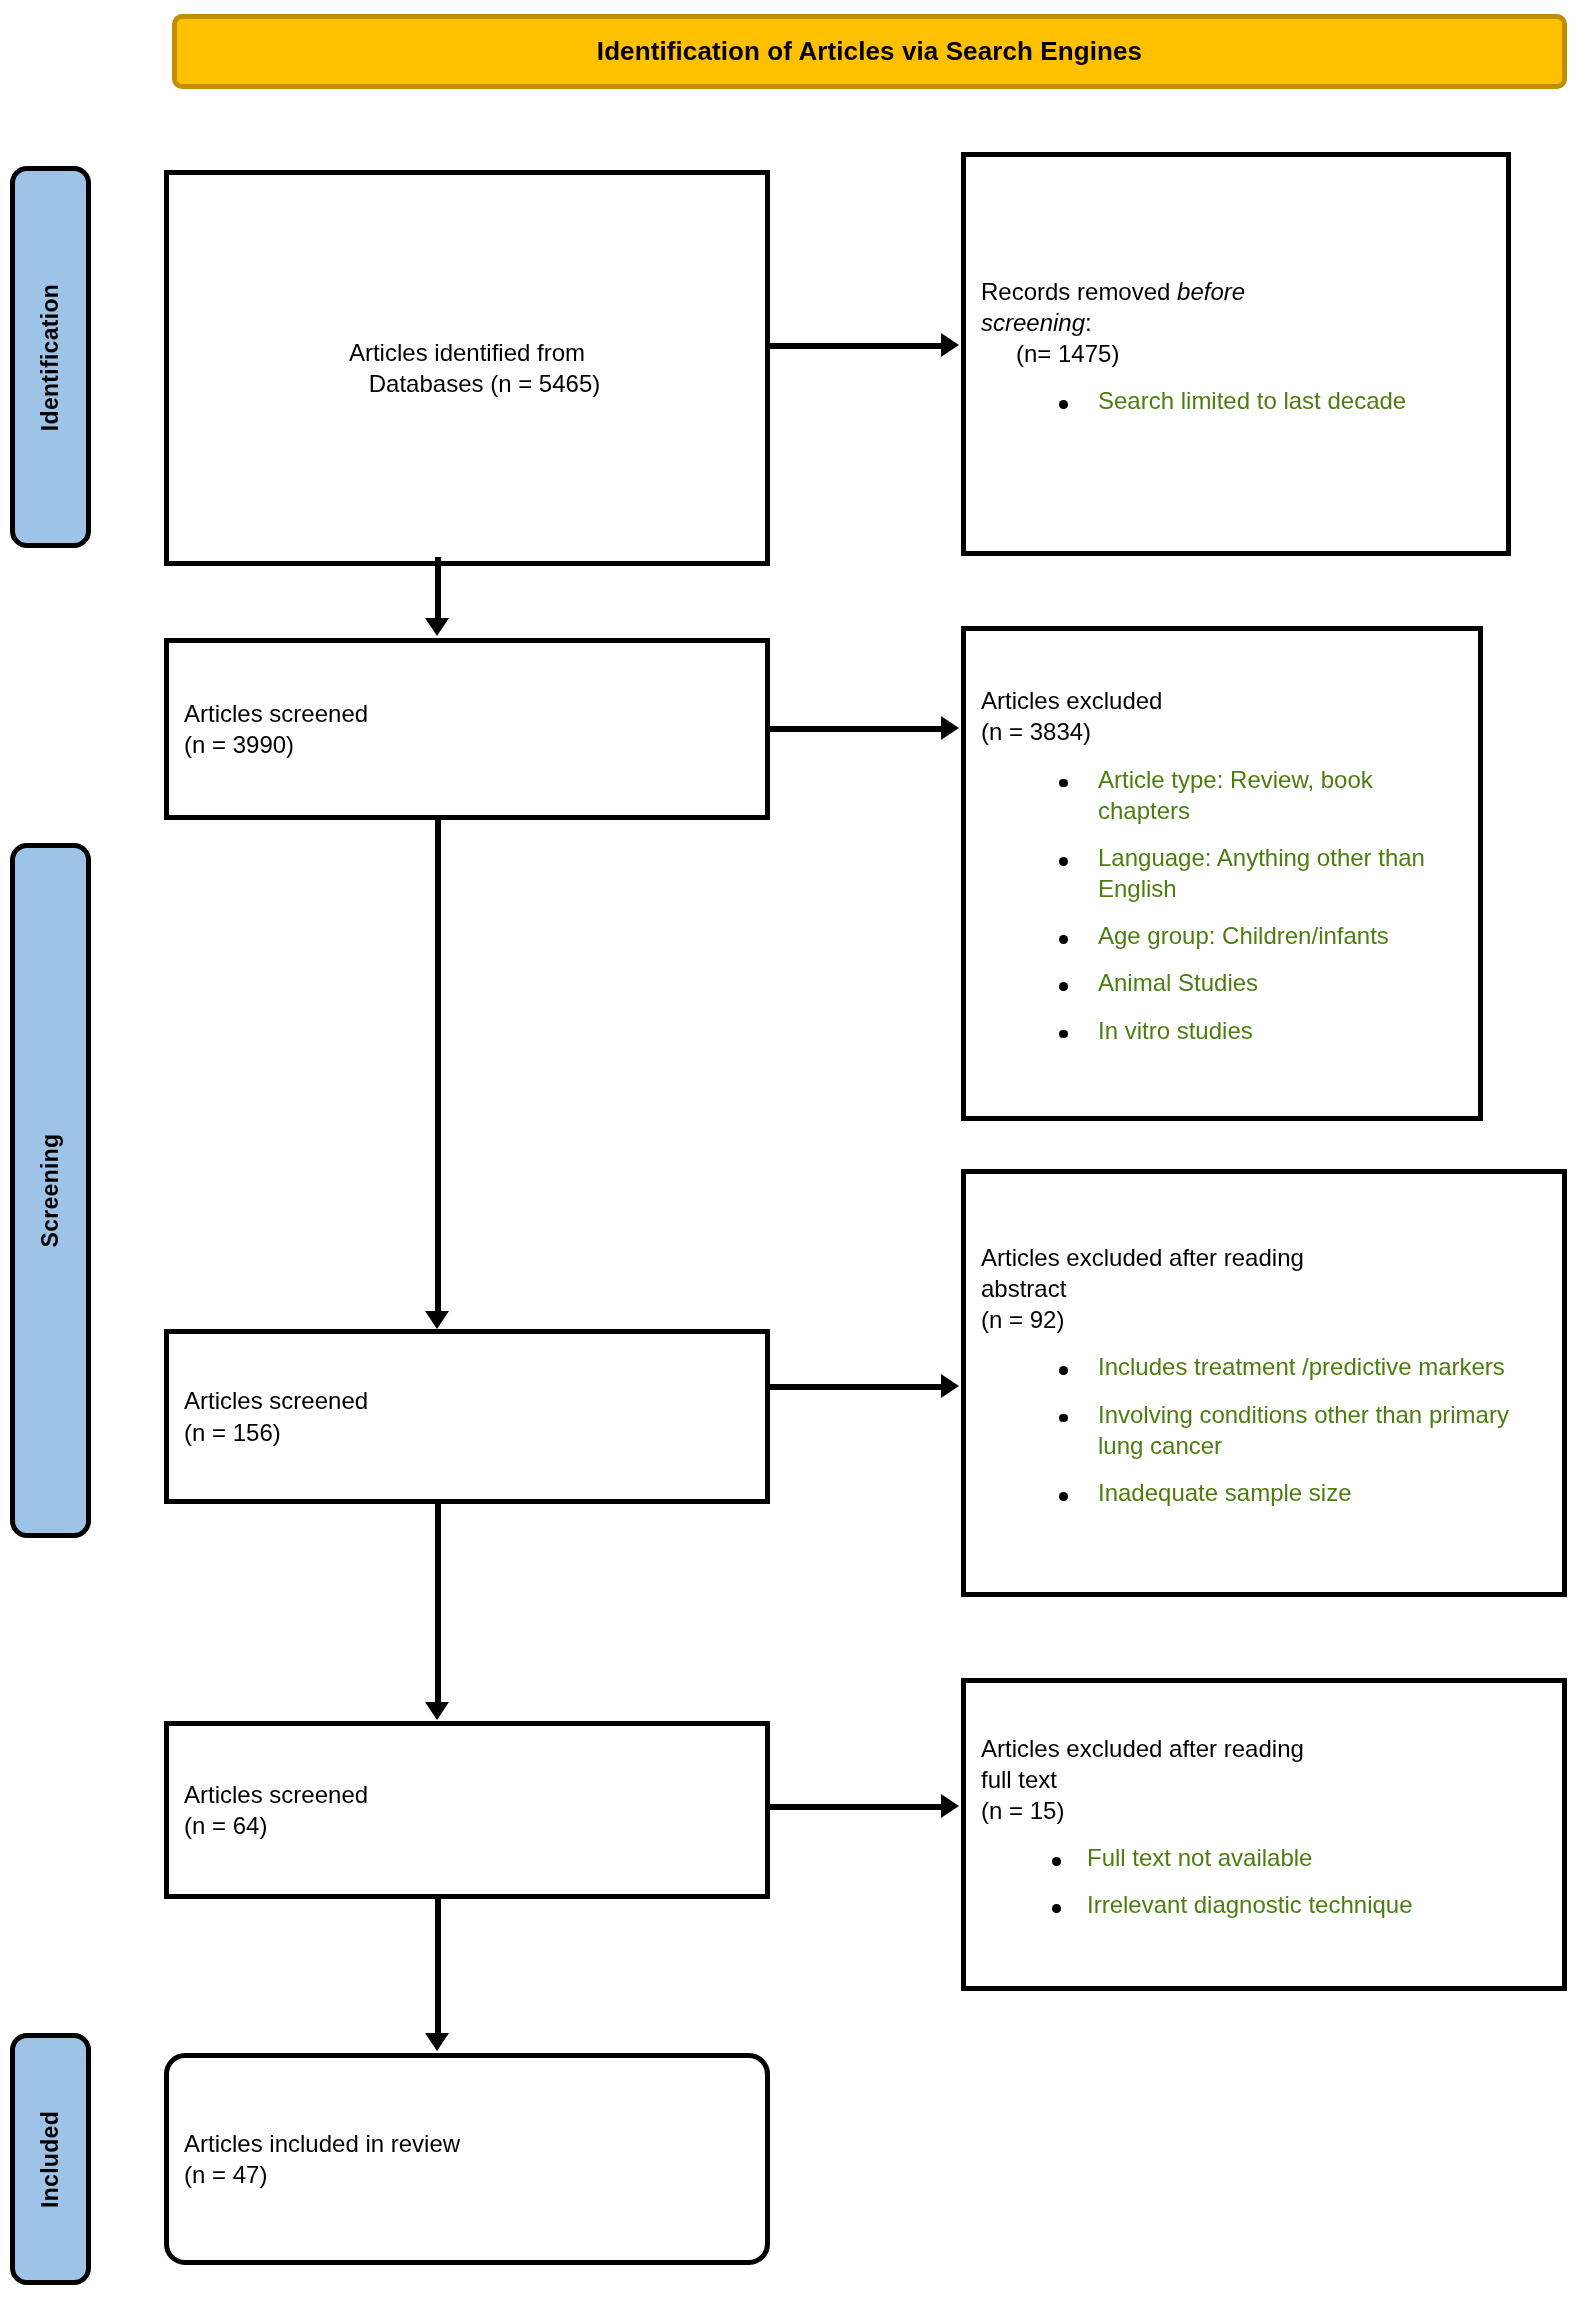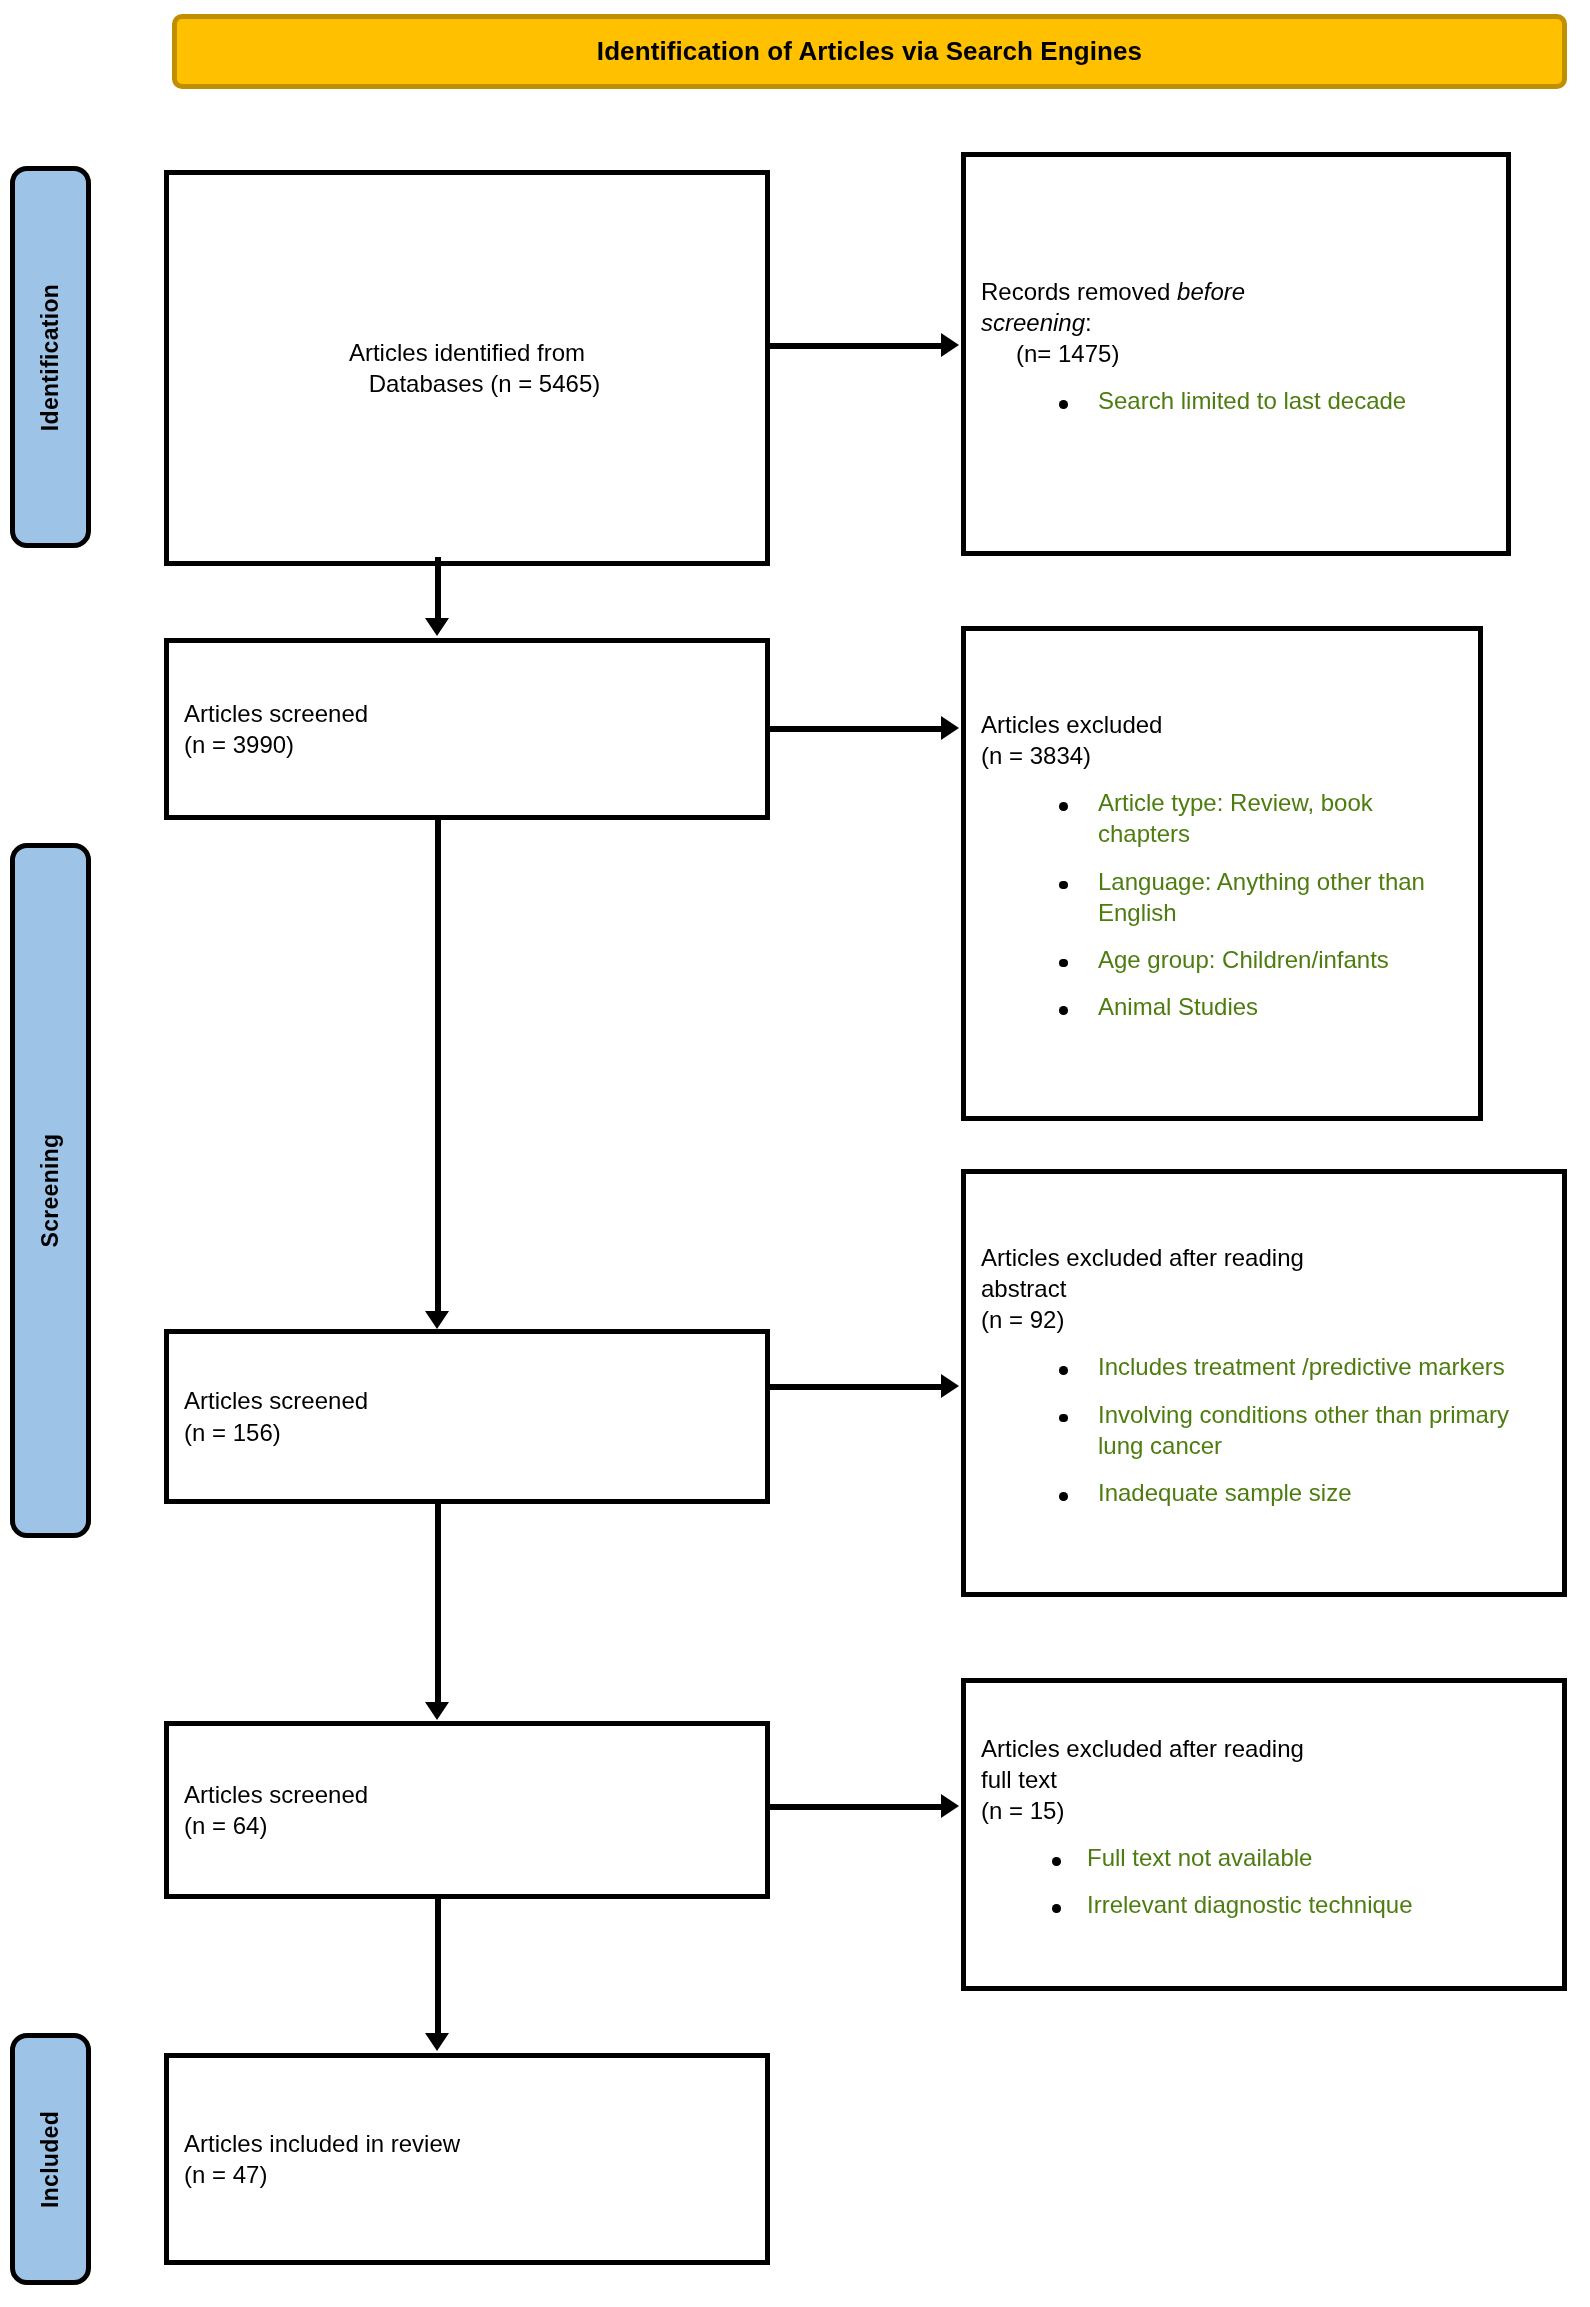--- a/index.html
+++ b/index.html
@@ -58,21 +58,21 @@
     width:8.6px;height:8.6px;border-radius:50%;background:#000;
   }
   ul.bul.tight li{padding-left:90px;}
   ul.bul.tight li::before{left:55px;}
 
   
   #box-identified {left:164px;top:170px; width:606px;height:396px;text-align:center;}
   #box-screened-1 {left:164px;top:638px;width:606px;height:182px;}
   #box-screened-2 {left:164px;top:1329px;width:606px;height:175px;}
   #box-screened-3 {left:164px;top:1721px;width:606px;height:178px;}
-  #box-included   {left:164px;top:2053px;width:606px;height:212px;}
+  #box-included   {left:164px;top:2053px;width:606px;height:212px;border-radius:21px;}
 
   
   #box-removed    {left:961px;top:152px; width:550px;height:404px;}
   #box-excluded-1 {left:961px;top:626px;width:522px;height:495px;}
   #box-excluded-2 {left:961px;top:1169px;width:606px;height:428px;}
   #box-excluded-3 {left:961px;top:1678px;width:606px;height:313px;}
 
   
   #box-removed, #box-excluded-1, #box-excluded-2, #box-excluded-3{
     justify-content:center;
@@ -141,20 +141,21 @@
   </div>
 
   <div class="box" id="box-excluded-1">
     <div class="line">Articles excluded</div>
     <div class="line">(n = 3834)</div>
     <ul class="bul">
       <li>Article type: Review, book chapters</li>
       <li>Language: Anything other than English</li>
       <li>Age group: Children/infants</li>
       <li>Animal Studies</li>
+      <li>In vitro studies</li>
     </ul>
   </div>
 
   <div class="box" id="box-screened-2">
     <div class="line">Articles screened</div>
     <div class="line">(n = 156)</div>
   </div>
 
   <div class="box" id="box-excluded-2">
     <div class="line">Articles excluded after reading</div>

